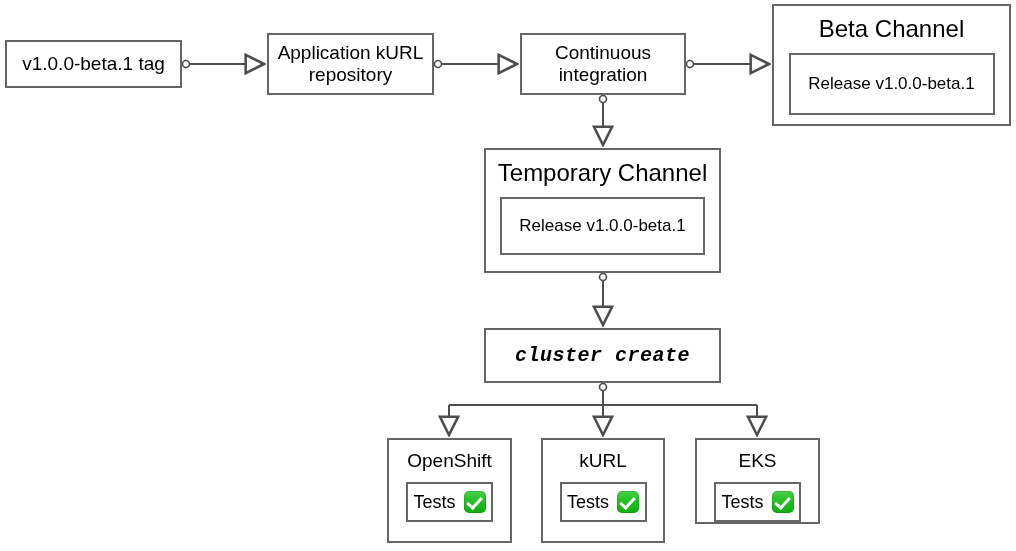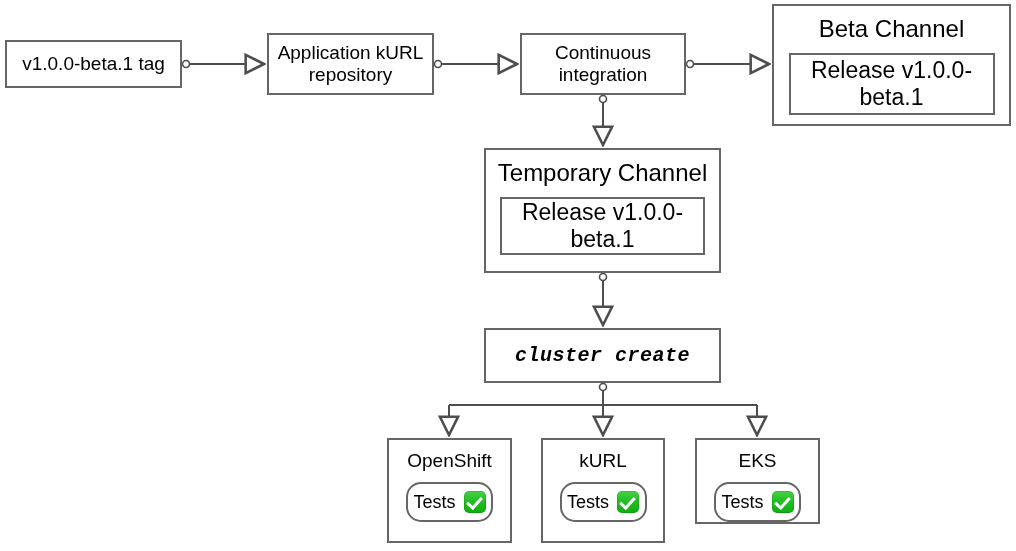--- a/index.html
+++ b/index.html
@@ -73,37 +73,36 @@
     text-align: center;
     width: 100%;
   }
   .inner-box {
     box-sizing: border-box;
     background: #ffffff;
     border: 2px solid #666666;
     display: flex;
     align-items: center;
     justify-content: center;
-    font-size: 23px;
+    font-size: 17px;
     color: #000000;
     text-align: center;
   }
 
   
   .channel .container-title { margin-top: 9px; }
   .channel .inner-box { margin-top: 10px; }
 
   
   .platform .container-title { margin-top: 10px; font-size: 19px; }
   .platform .inner-box {
     margin-top: 10px;
     font-size: 18px;
     gap: 8px;
     padding: 0 8px;
-    border-radius: 15px;
   }
 
   
   .check-badge {
     position: relative;
     display: inline-block;
     width: 22px;
     height: 22px;
     border-radius: 5px;
     background: linear-gradient(180deg, #49d049 0%, #21bf21 48%, #0fad0f 100%);

